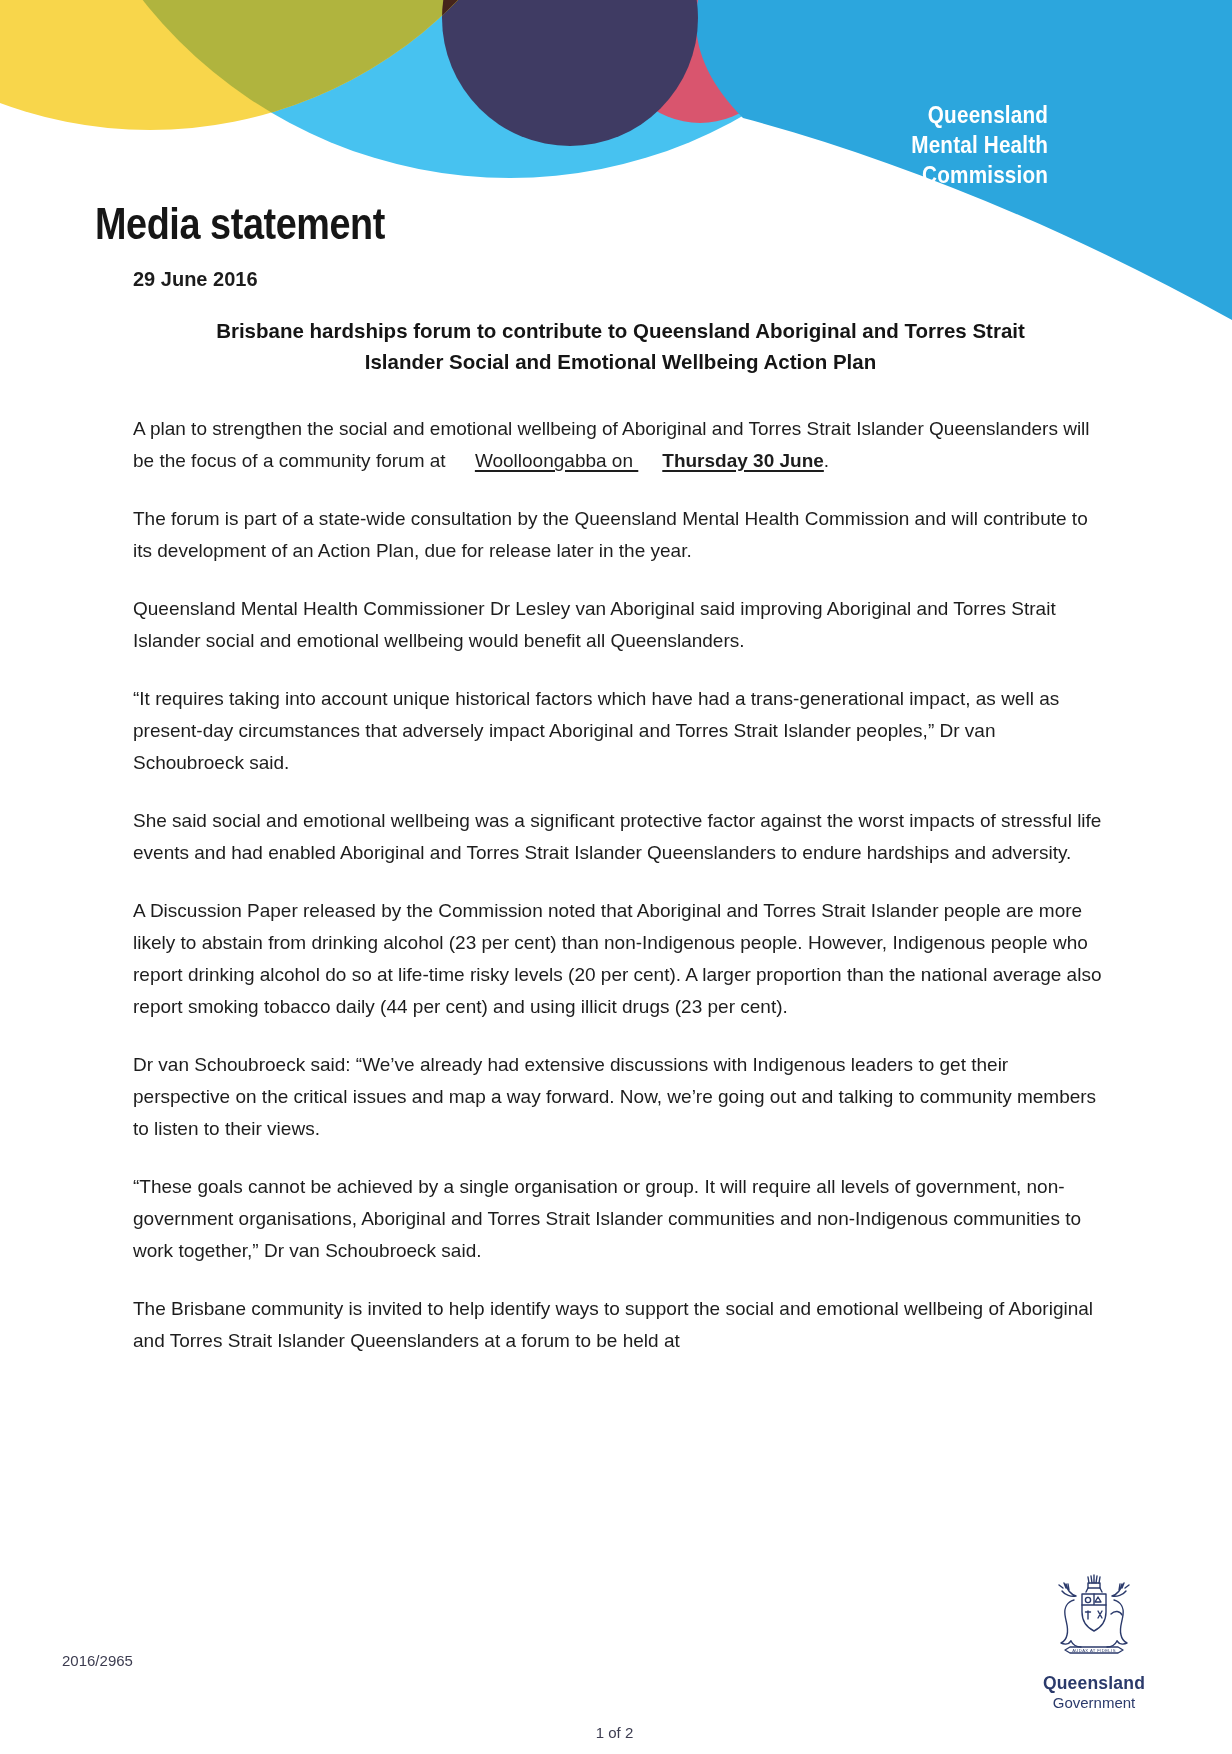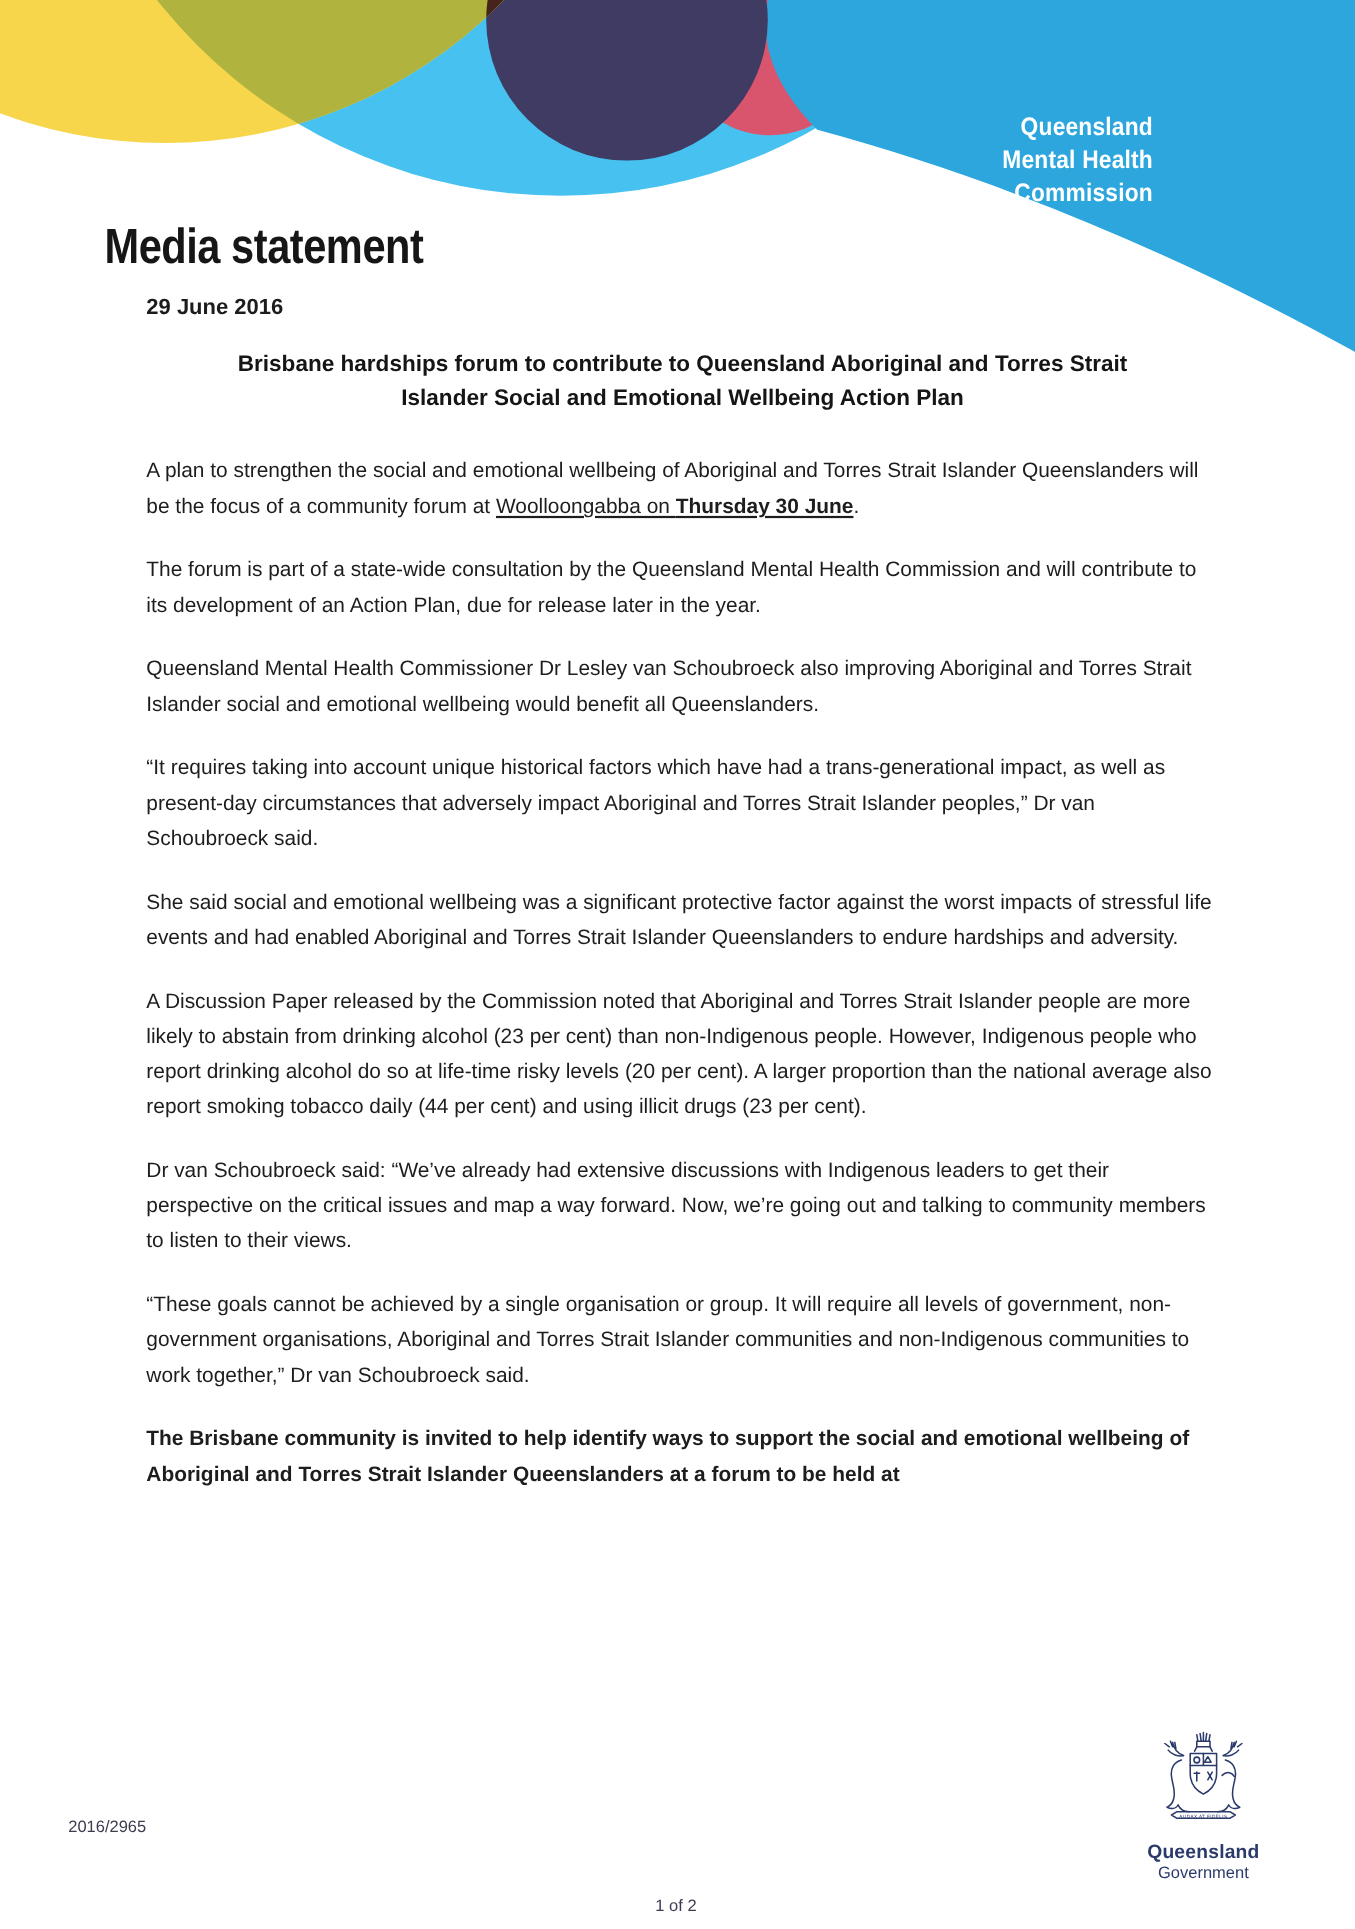--- a/index.html
+++ b/index.html
@@ -20,23 +20,23 @@
   }
   .content{position:absolute;left:133px;top:268px;width:975px;}
   .date{font-size:20px;margin:0 0 24px 0;color:#1c1c1c;font-weight:bold;}
   .title{
     font-size:20.5px;font-weight:bold;line-height:31px;text-align:center;
     max-width:880px;margin:0 auto 36px auto;color:#151515;
   }
   .paragraphs p{
     margin:0 0 26px 0;font-size:19px;line-height:32px;color:#1d1d1d;
   }
-  .paragraphs p.bold{font-weight:bold;}
+  .paragraphs p.bold{font-weight:normal;}
   .seg-b{font-weight:bold;}
-  .seg-u{text-decoration:underline;text-decoration-thickness:1.5px;text-underline-offset:3px;}
+  .seg-u{text-decoration:underline;text-decoration-thickness:1.5px;text-underline-offset:3px;margin-left:24px;}
   .footer-ref{position:absolute;left:62px;top:1652px;font-size:15px;color:#3c3c50;text-align:center;}
   .footer-page{position:absolute;left:50%;transform:translateX(-54%);top:1724px;font-size:15px;color:#3c3c50;}
   .gov-logo{
     position:absolute;right:58px;top:1574px;width:160px;text-align:center;
     color:#2b3a6b;line-height:19px;
   }
   .gov-logo .crest{display:block;margin:0 auto 4px auto;}
   .gov-line1{font-size:17.5px;font-weight:bold;letter-spacing:0.2px;}
   .gov-line2{font-size:15px;}
 </style>
@@ -79,21 +79,21 @@
   </div>
 
 <div class="doc-type">Media statement</div>
 
 <div class="content">
   <p class="date">29 June 2016</p>
   <h1 class="title">Brisbane hardships forum to contribute to Queensland Aboriginal and Torres Strait Islander Social and Emotional Wellbeing Action Plan</h1>
   <div class="paragraphs" id="paragraphs">
       <p><span>A plan to strengthen the social and emotional wellbeing of Aboriginal and Torres Strait Islander Queenslanders will be the focus of a community forum at </span><span class="seg-u">Woolloongabba on </span><span class="seg-b seg-u">Thursday 30 June</span><span>.</span></p>
       <p><span>The forum is part of a state-wide consultation by the Queensland Mental Health Commission and will contribute to its development of an Action Plan, due for release later in the year.</span></p>
-      <p><span>Queensland Mental Health Commissioner Dr Lesley van Schoubroeck also improving Aboriginal and Torres Strait Islander social and emotional wellbeing would benefit all Queenslanders.</span></p>
+      <p><span>Queensland Mental Health Commissioner Dr Lesley van Aboriginal said improving Aboriginal and Torres Strait Islander social and emotional wellbeing would benefit all Queenslanders.</span></p>
       <p><span>“It requires taking into account unique historical factors which have had a trans-generational impact, as well as present-day circumstances that adversely impact Aboriginal and Torres Strait Islander peoples,” Dr van Schoubroeck said.</span></p>
       <p><span>She said social and emotional wellbeing was a significant protective factor against the worst impacts of stressful life events and had enabled Aboriginal and Torres Strait Islander Queenslanders to endure hardships and adversity.</span></p>
       <p><span>A Discussion Paper released by the Commission noted that Aboriginal and Torres Strait Islander people are more likely to abstain from drinking alcohol (23 per cent) than non-Indigenous people. However, Indigenous people who report drinking alcohol do so at life-time risky levels (20 per cent). A larger proportion than the national average also report smoking tobacco daily (44 per cent) and using illicit drugs (23 per cent).</span></p>
       <p><span>Dr van Schoubroeck said: “We’ve already had extensive discussions with Indigenous leaders to get their perspective on the critical issues and map a way forward. Now, we’re going out and talking to community members to listen to their views.</span></p>
       <p><span>“These goals cannot be achieved by a single organisation or group. It will require all levels of government, non-government organisations, Aboriginal and Torres Strait Islander communities and non-Indigenous communities to work together,” Dr van Schoubroeck said.</span></p>
       <p class="bold"><span>The Brisbane community is invited to help identify ways to support the social and emotional wellbeing of Aboriginal and Torres Strait Islander Queenslanders at a forum to be held at</span></p>
     </div>
 </div>
 
 <div class="footer-ref">2016/2965</div>

